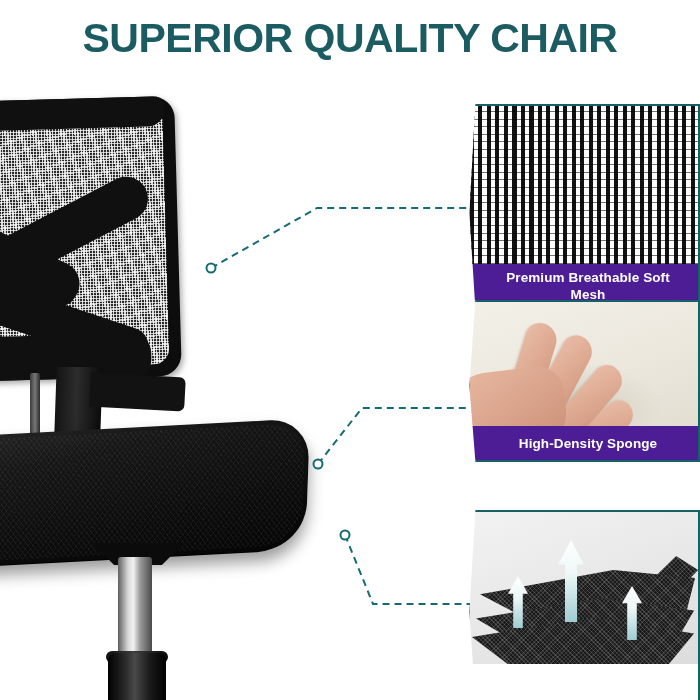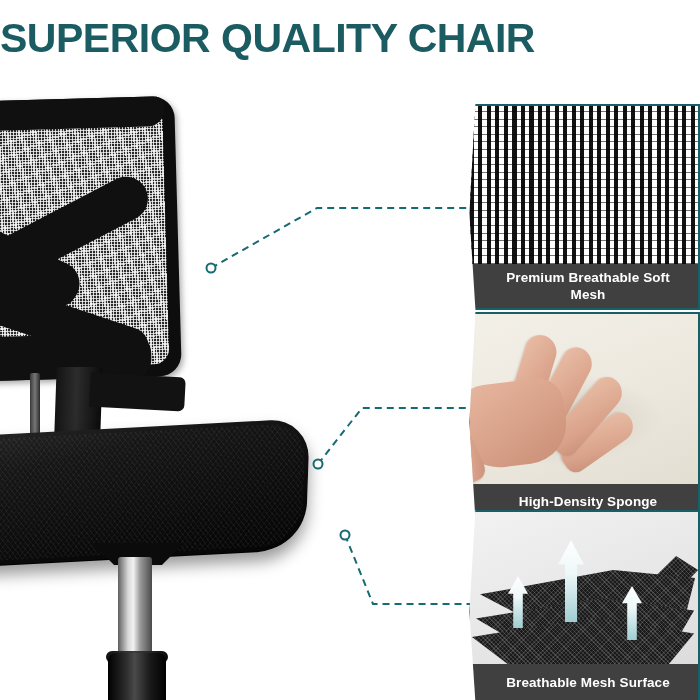--- a/index.html
+++ b/index.html
@@ -8,20 +8,21 @@
     font-family:"Liberation Sans", sans-serif;
     background:#ffffff;
     position:relative;
     overflow:hidden;
   }
   .stage { position:absolute; inset:0; width:700px; height:700px; }
 
   
   .title {
     position:absolute; left:0; top:16px; width:700px;
+    text-align:center;
     font-size:41px; line-height:44px;
     font-weight:700; letter-spacing:-0.5px;
     color:#1b5c62;
   }
   .subtitle {
     position:absolute; left:0; top:63px; width:700px;
     text-align:center;
     font-size:20px; line-height:24px;
     font-weight:600; letter-spacing:-0.2px;
     color:#1f1f1f;
@@ -141,33 +142,33 @@
     background:#ffffff;
     border:2.5px solid #176068;
     clip-path:polygon(
       3.2% 0%, 100% 0%, 100% 100%, 3.2% 100%,
       3.2% 100%, 0.6% 53%, 3.2% 0%);
     overflow:hidden;
   }
   .card-body { position:absolute; left:0; right:0; top:0; overflow:hidden; }
   .card-caption {
     position:absolute; left:0; right:0; bottom:0;
-    background:#404040;
+    background:#4c1d95;
     color:#ffffff;
     font-size:13.5px; line-height:17px;
     font-weight:600; letter-spacing:.1px;
     text-align:center;
     display:flex; align-items:center; justify-content:center;
     padding:4px 26px 4px 34px;
   }
 
   #card-1 { top:104px; height:206px; }
   #card-1 .card-body { top:0; bottom:44px; }
   #card-1 .card-caption { height:44px; }
-  #card-2 { top:312px; height:208px; }
+  #card-2 { top:300px; height:162px; }
   #card-2 .card-body { top:0; bottom:34px; }
   #card-2 .card-caption { height:34px; }
   #card-3 { top:510px; height:192px; }
   #card-3 .card-body { top:0; bottom:36px; }
   #card-3 .card-caption { height:36px; }
 
   
   .tex-mesh {
     position:absolute; inset:0;
     background-color:#ffffff;
@@ -299,16 +300,15 @@
     <div class="card-body">
       <div class="layerbg"></div>
       <div class="layer lay-fin"></div>
       <div class="layer lay-top"></div>
       <div class="layer lay-mid"></div>
       <div class="layer lay-bot"></div>
       <div class="arrow a1"></div>
       <div class="arrow a2"></div>
       <div class="arrow a3"></div>
     </div>
-    <div class="card-caption">Breathable Mesh Surface</div>
   </div>
 
 </div>
 
 </body></html>

